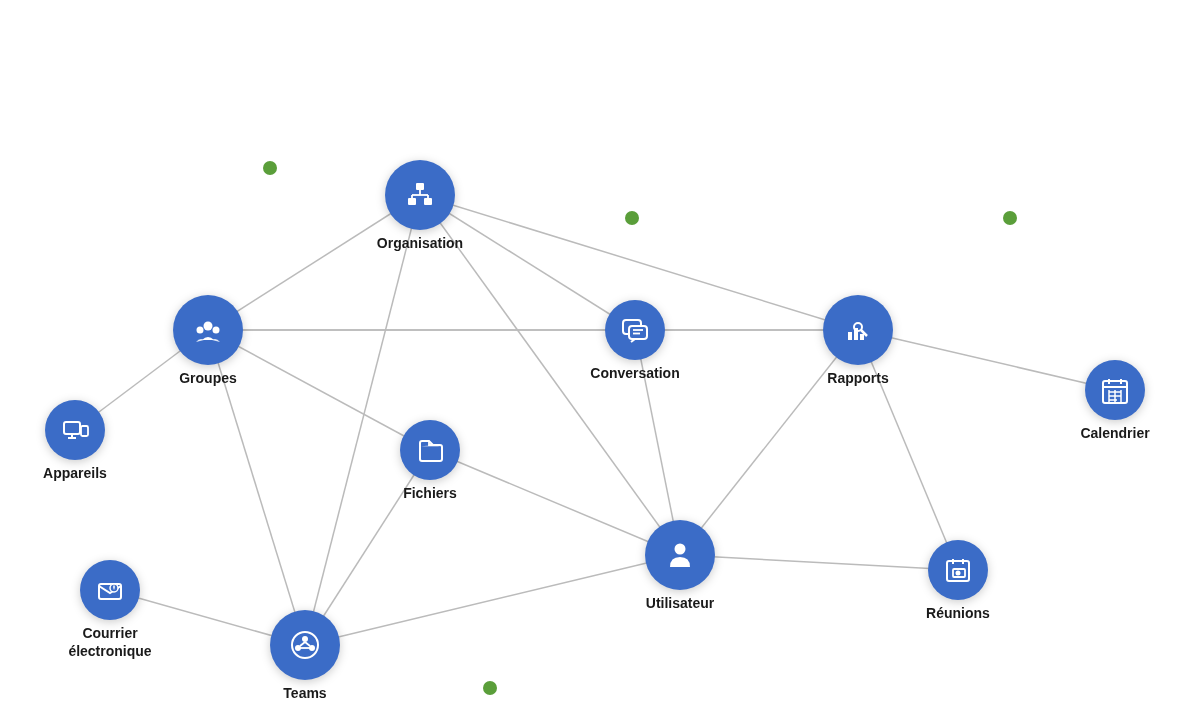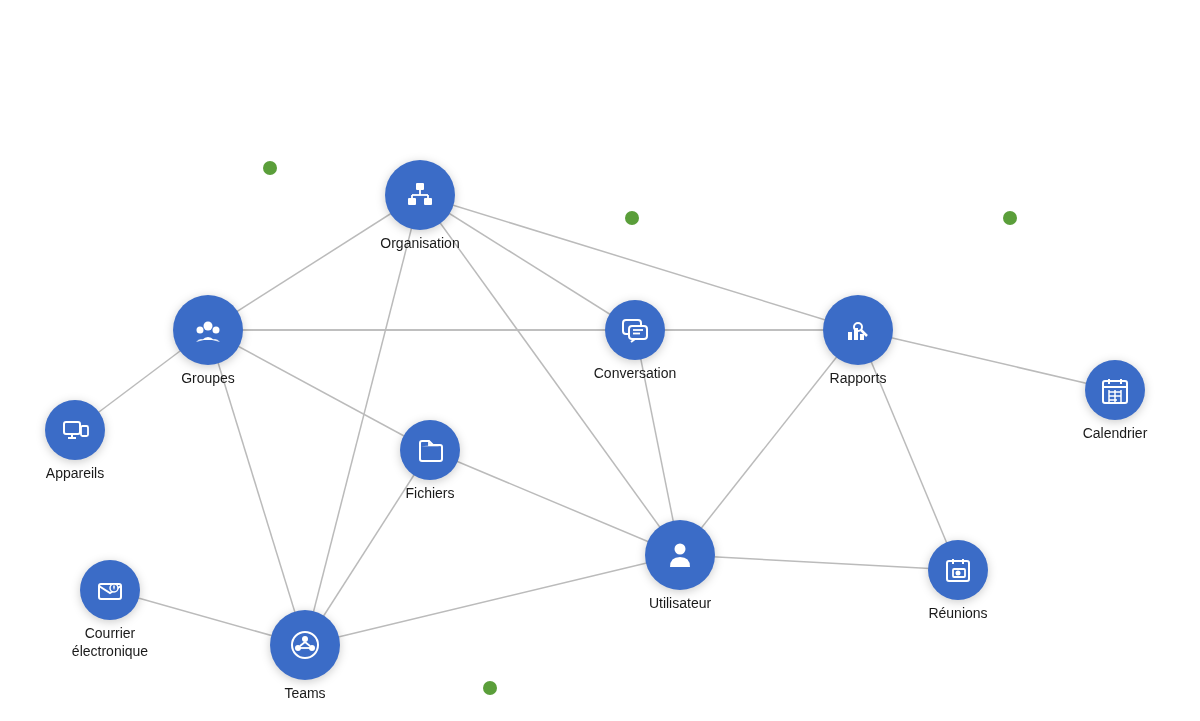--- a/index.html
+++ b/index.html
@@ -18,20 +18,21 @@
       color: #1a1a1a;
       padding-top: 18px;
       letter-spacing: 0.5px;
     }
     #graph-container {
       position: absolute;
       top: 80px;
       left: 0;
       width: 1200px;
       height: 641px;
+      font-weight: bold;
     }
     svg#graph-svg {
       position: absolute;
       top: 0; left: 0;
       width: 1200px;
       height: 641px;
     }
   </style>
 </head>
 <body>

